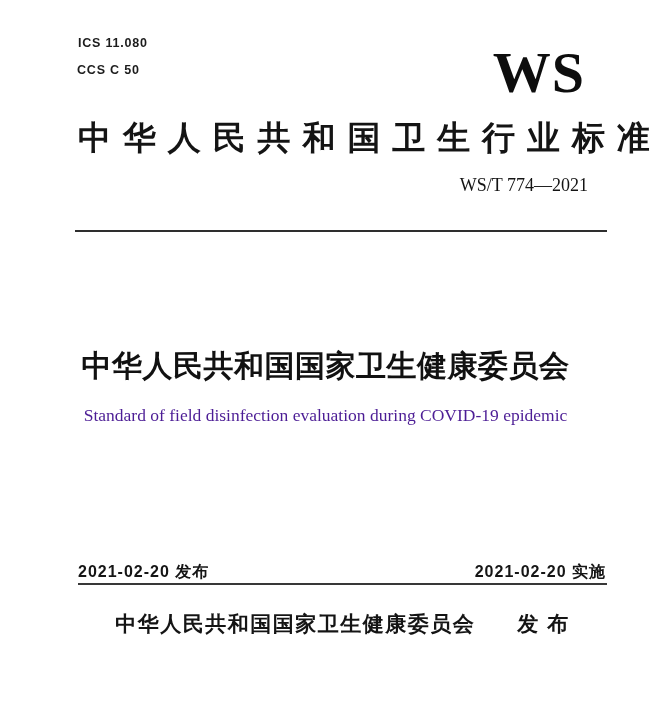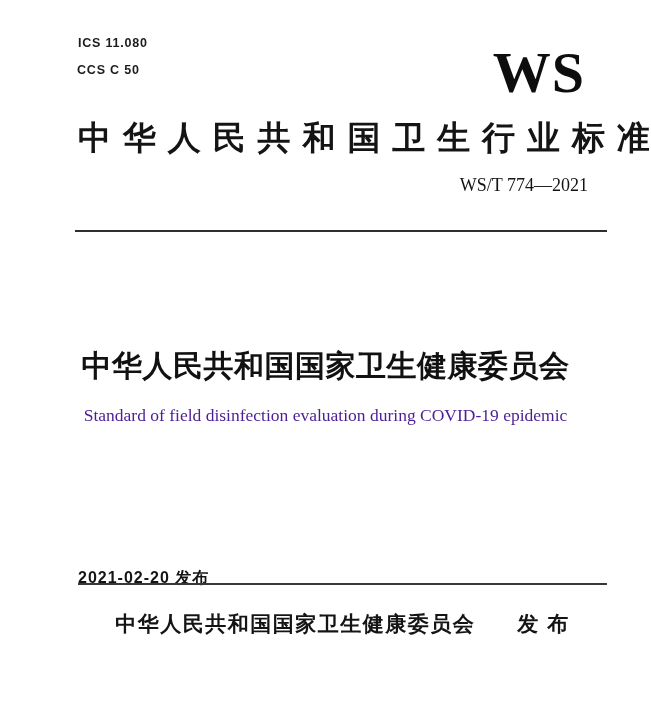--- a/index.html
+++ b/index.html
@@ -109,21 +109,20 @@
     top: 562px;
     width: 528px;
     display: flex;
     justify-content: space-between;
     align-items: flex-end;
     font-size: 16px;
     font-weight: 600;
     letter-spacing: 1px;
     color: #151515;
     white-space: nowrap;
-    margin-top: 6px;
   }
   .rule-bottom {
     position: absolute;
     left: 78px;
     top: 583px;
     width: 529px;
     height: 2px;
     background: #383838;
   }
   .publisher-row {
@@ -158,20 +157,21 @@
   <div class="standard-number">WS/T 774—2021</div>
 
   <div class="rule-top"></div>
 
   <div class="title-cn">中华人民共和国国家卫生健康委员会</div>
 
   <div class="title-en">Standard of field disinfection evaluation during COVID-19 epidemic</div>
 
   <div class="dates-row">
     <span>2021-02-20 发布</span>
+    <span>2021-02-20 实施</span>
   </div>
 
   <div class="rule-bottom"></div>
 
   <div class="publisher-row">
     <span>中华人民共和国国家卫生健康委员会</span>
     <span>发 布</span>
   </div>
 
 </div>

